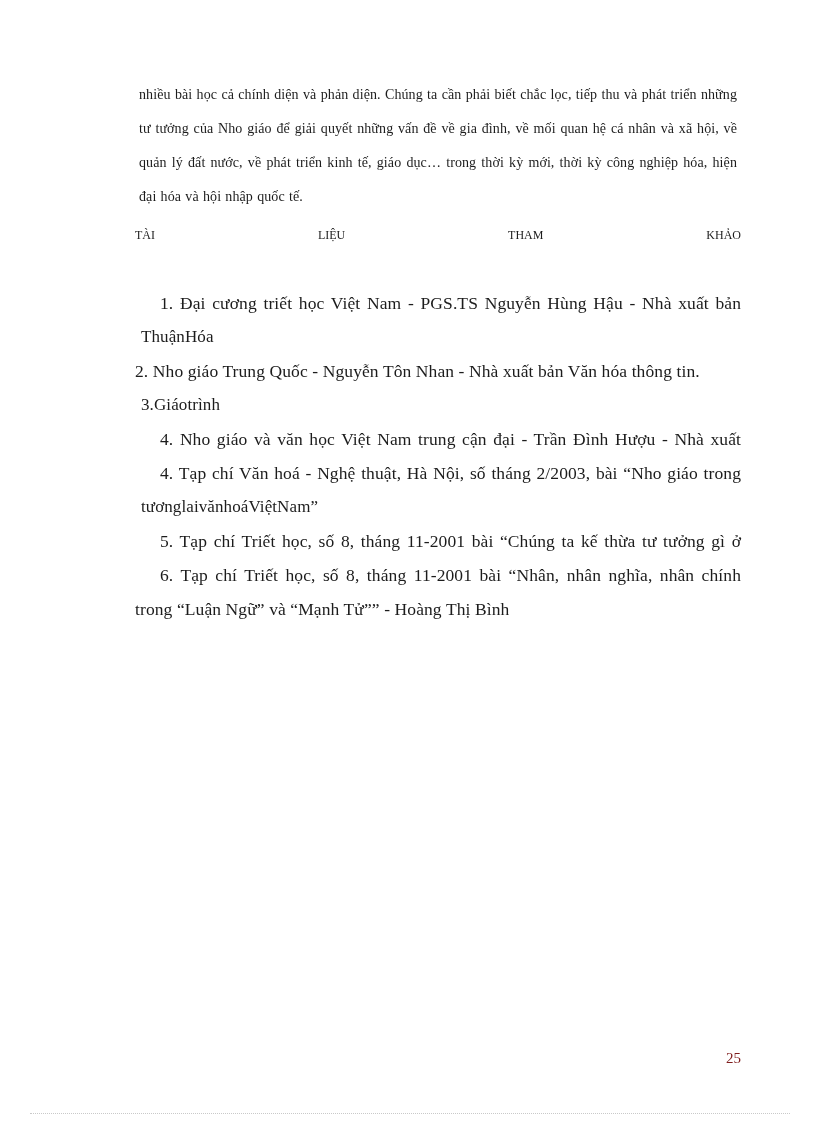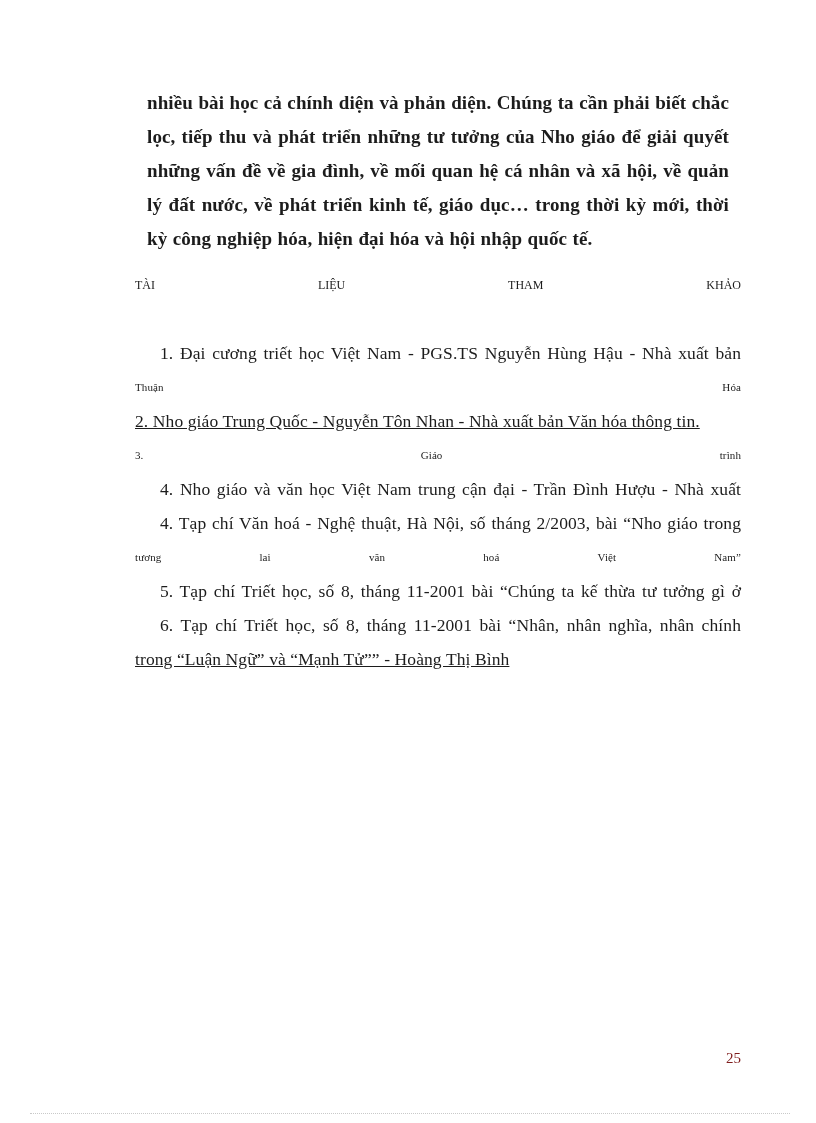--- a/index.html
+++ b/index.html
@@ -29,27 +29,26 @@
     position: absolute;
     left: 135px;
     top: 74px;
     width: 606px;
   }
 
   
   .para {
     text-align: justify;
     text-align-last: left;
-    font-size: 19px;
+    font-size: 14px;
     line-height: 34px;
     letter-spacing: 0.1px;
     word-spacing: 0.6px;
-    margin: 12px;
-    color: #1c1c1c;
-    font-weight: bold;
+    margin: 4px;
+    color: #1c1c1c;
   }
 
   
   .ref-heading {
     display: flex;
     justify-content: space-between;
     font-size: 12px;
     line-height: 34px;
     margin: 0;
     color: #1c1c1c;
@@ -75,24 +74,24 @@
     text-align: justify;
     text-align-last: left;
     margin: 0;
     color: #1c1c1c;
     letter-spacing: 0.1px;
   }
 
   
   .stretch-line {
     display: flex;
-    justify-content: space-between;
-    font-size: 11px;
-    line-height: 34px;
-    color: #1c1c1c;
+    font-size: 17px;
+    line-height: 34px;
+    color: #1c1c1c;
+    margin-left: 6px;
   }
   .stretch-line .w {
     white-space: nowrap;
   }
 
   
   .full-line {
     display: block;
     text-align: justify;
     text-align-last: justify;
@@ -103,21 +102,20 @@
     margin-left: 25px;
   }
 
   .plain-line {
     display: block;
     text-align: right;
     font-size: 17.5px;
     line-height: 34px;
     color: #1c1c1c;
     letter-spacing: 0.1px;
-    text-decoration: underline;
   }
 
   .page-number {
     position: absolute;
     left: 0;
     top: 1050px;
     width: 741px;
     text-align: right;
     font-size: 15px;
     color: #7f1d1d;

